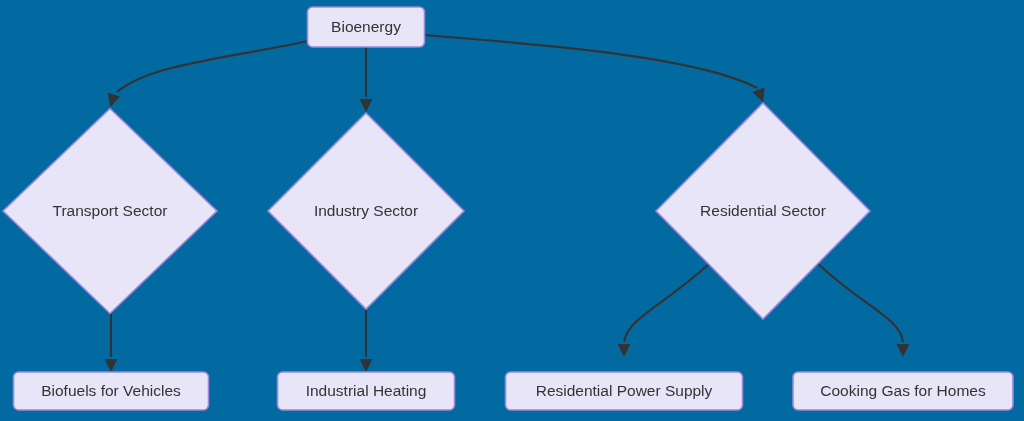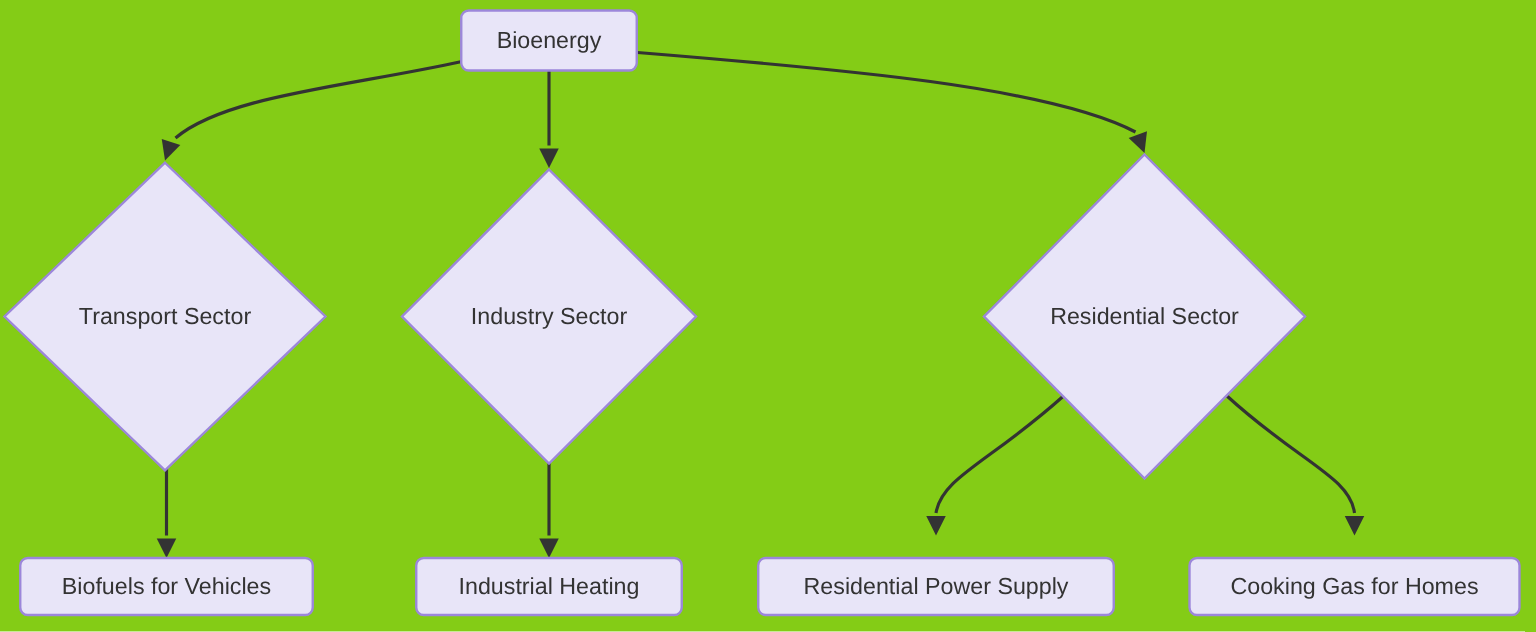--- a/index.html
+++ b/index.html
@@ -10,21 +10,21 @@
   body {
     width: 1024px;
     height: 421px;
     overflow: hidden;
     font-family: "Liberation Sans", sans-serif;
   }
   #diagram-root {
     position: relative;
     width: 1024px;
     height: 421px;
-    background: #84cc16;
+    background: #0369a1;
   }
   svg#flowchart {
     display: block;
     width: 1024px;
     height: 421px;
   }
   .node-shape {
     fill: #e8e5f8;
     stroke: #9c87da;
     stroke-width: 1.6;

